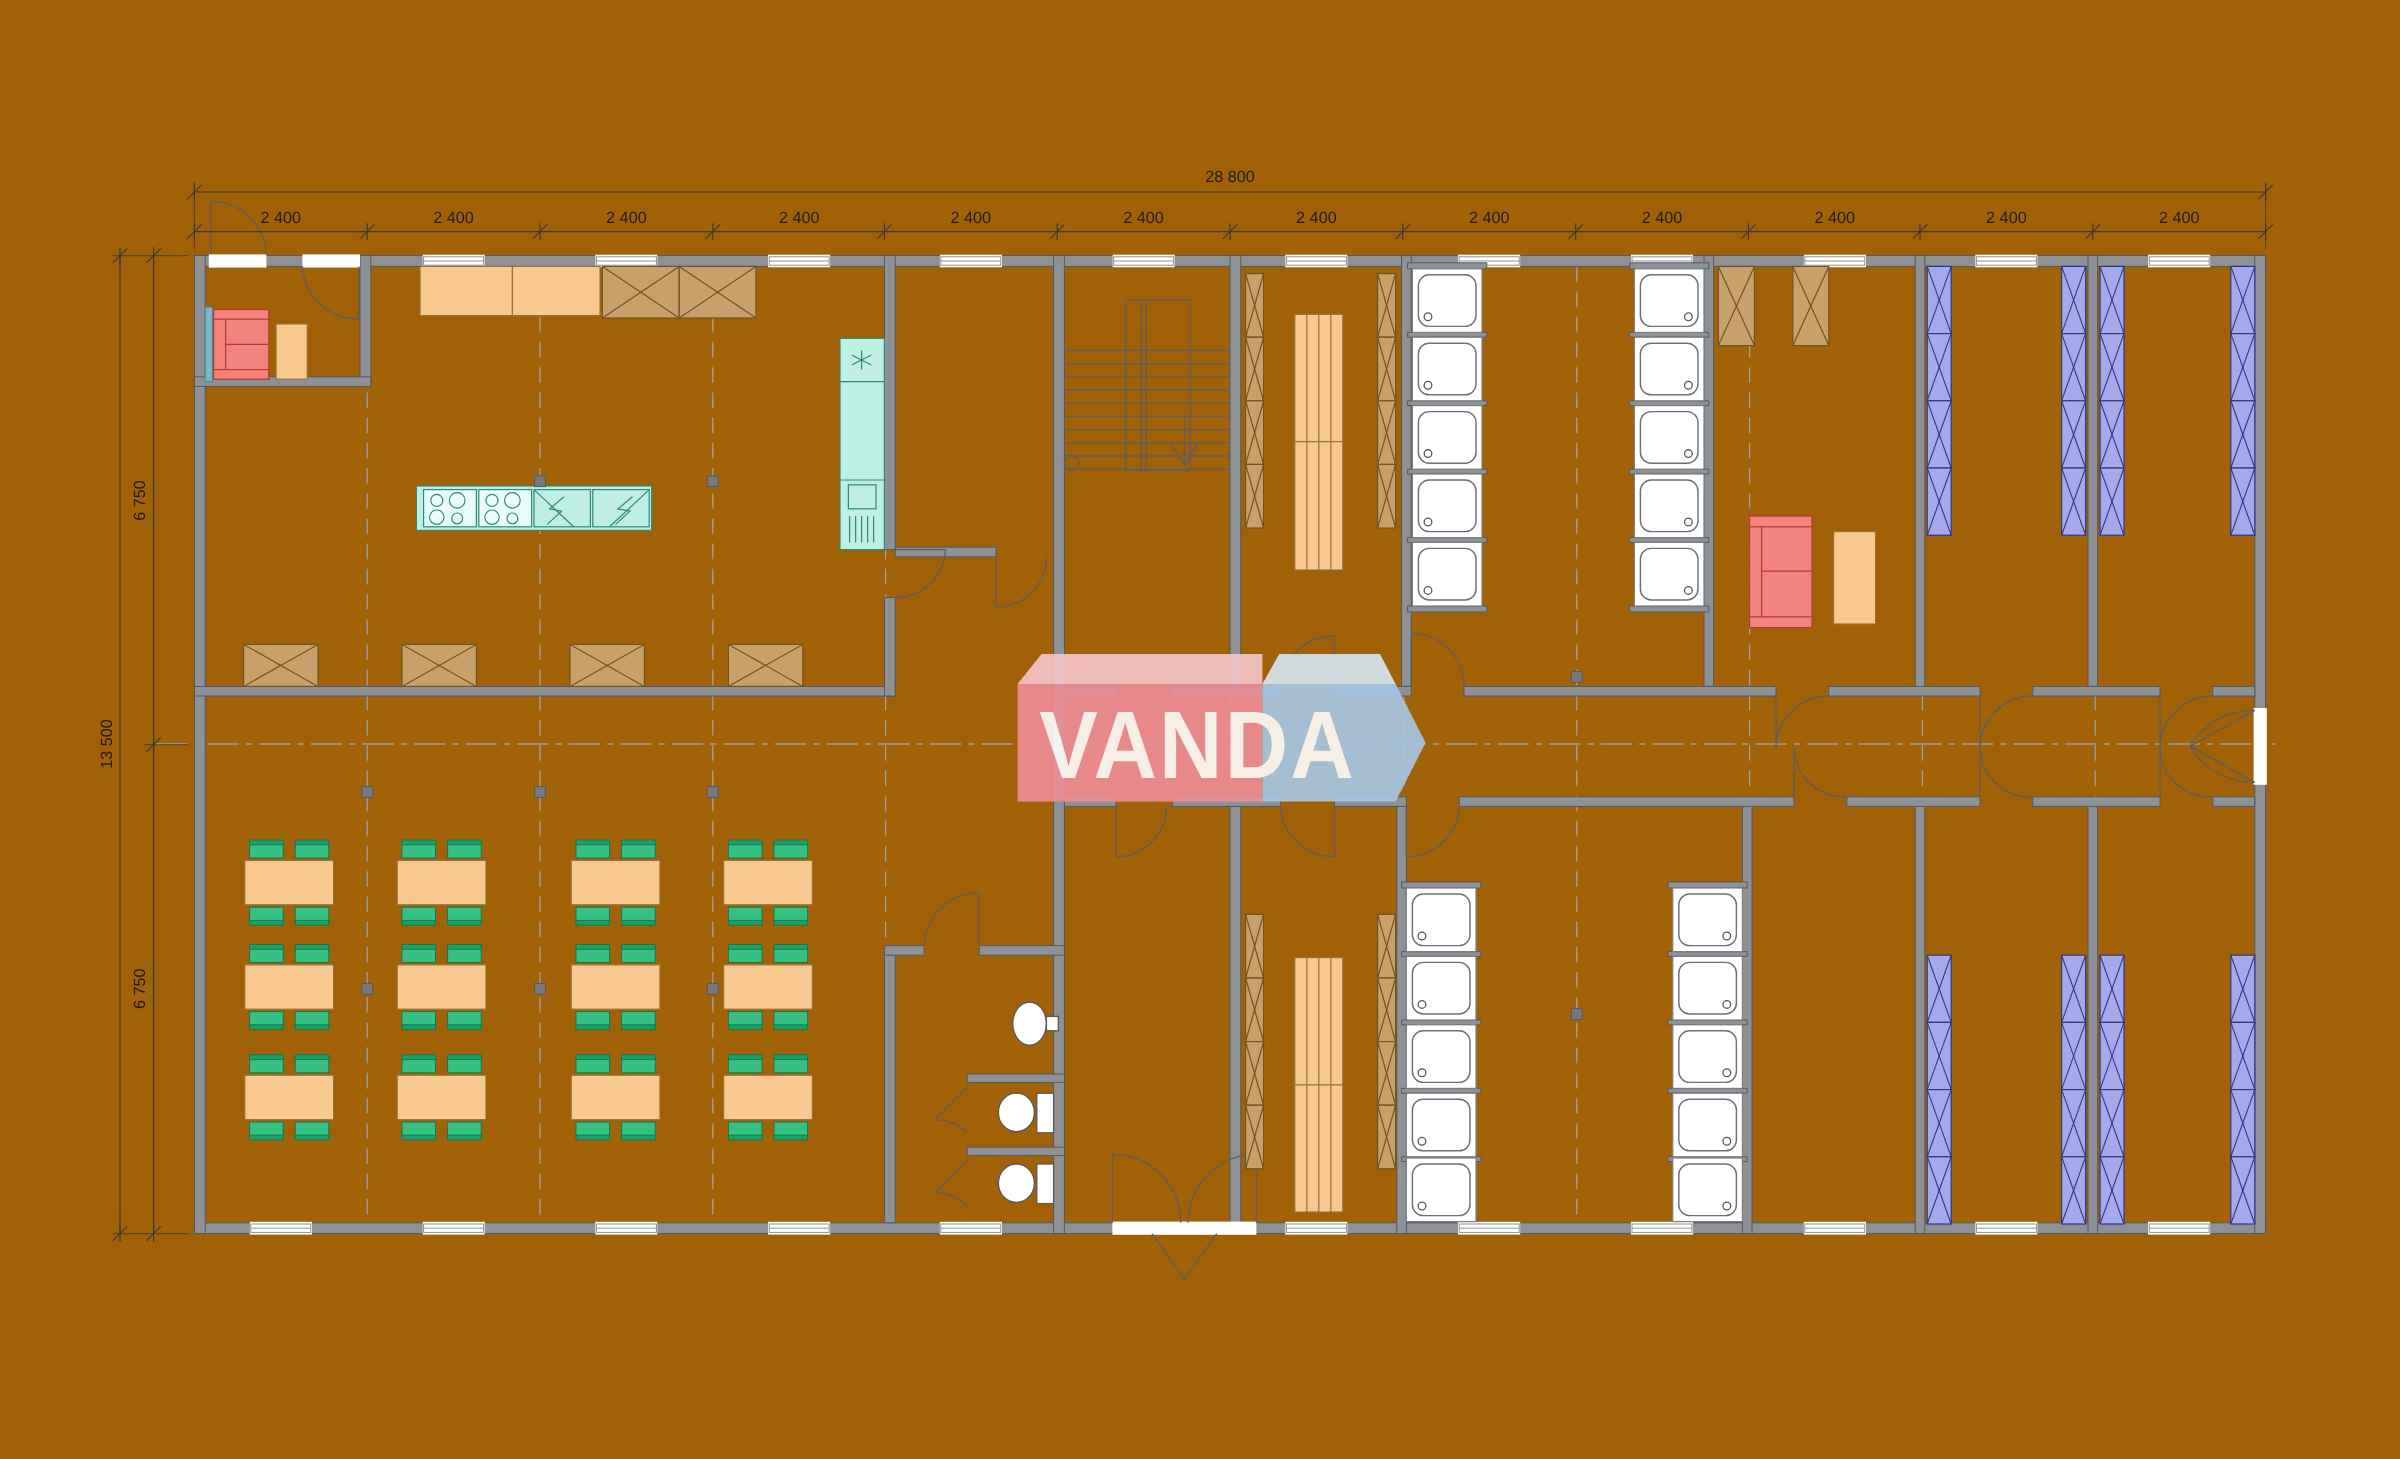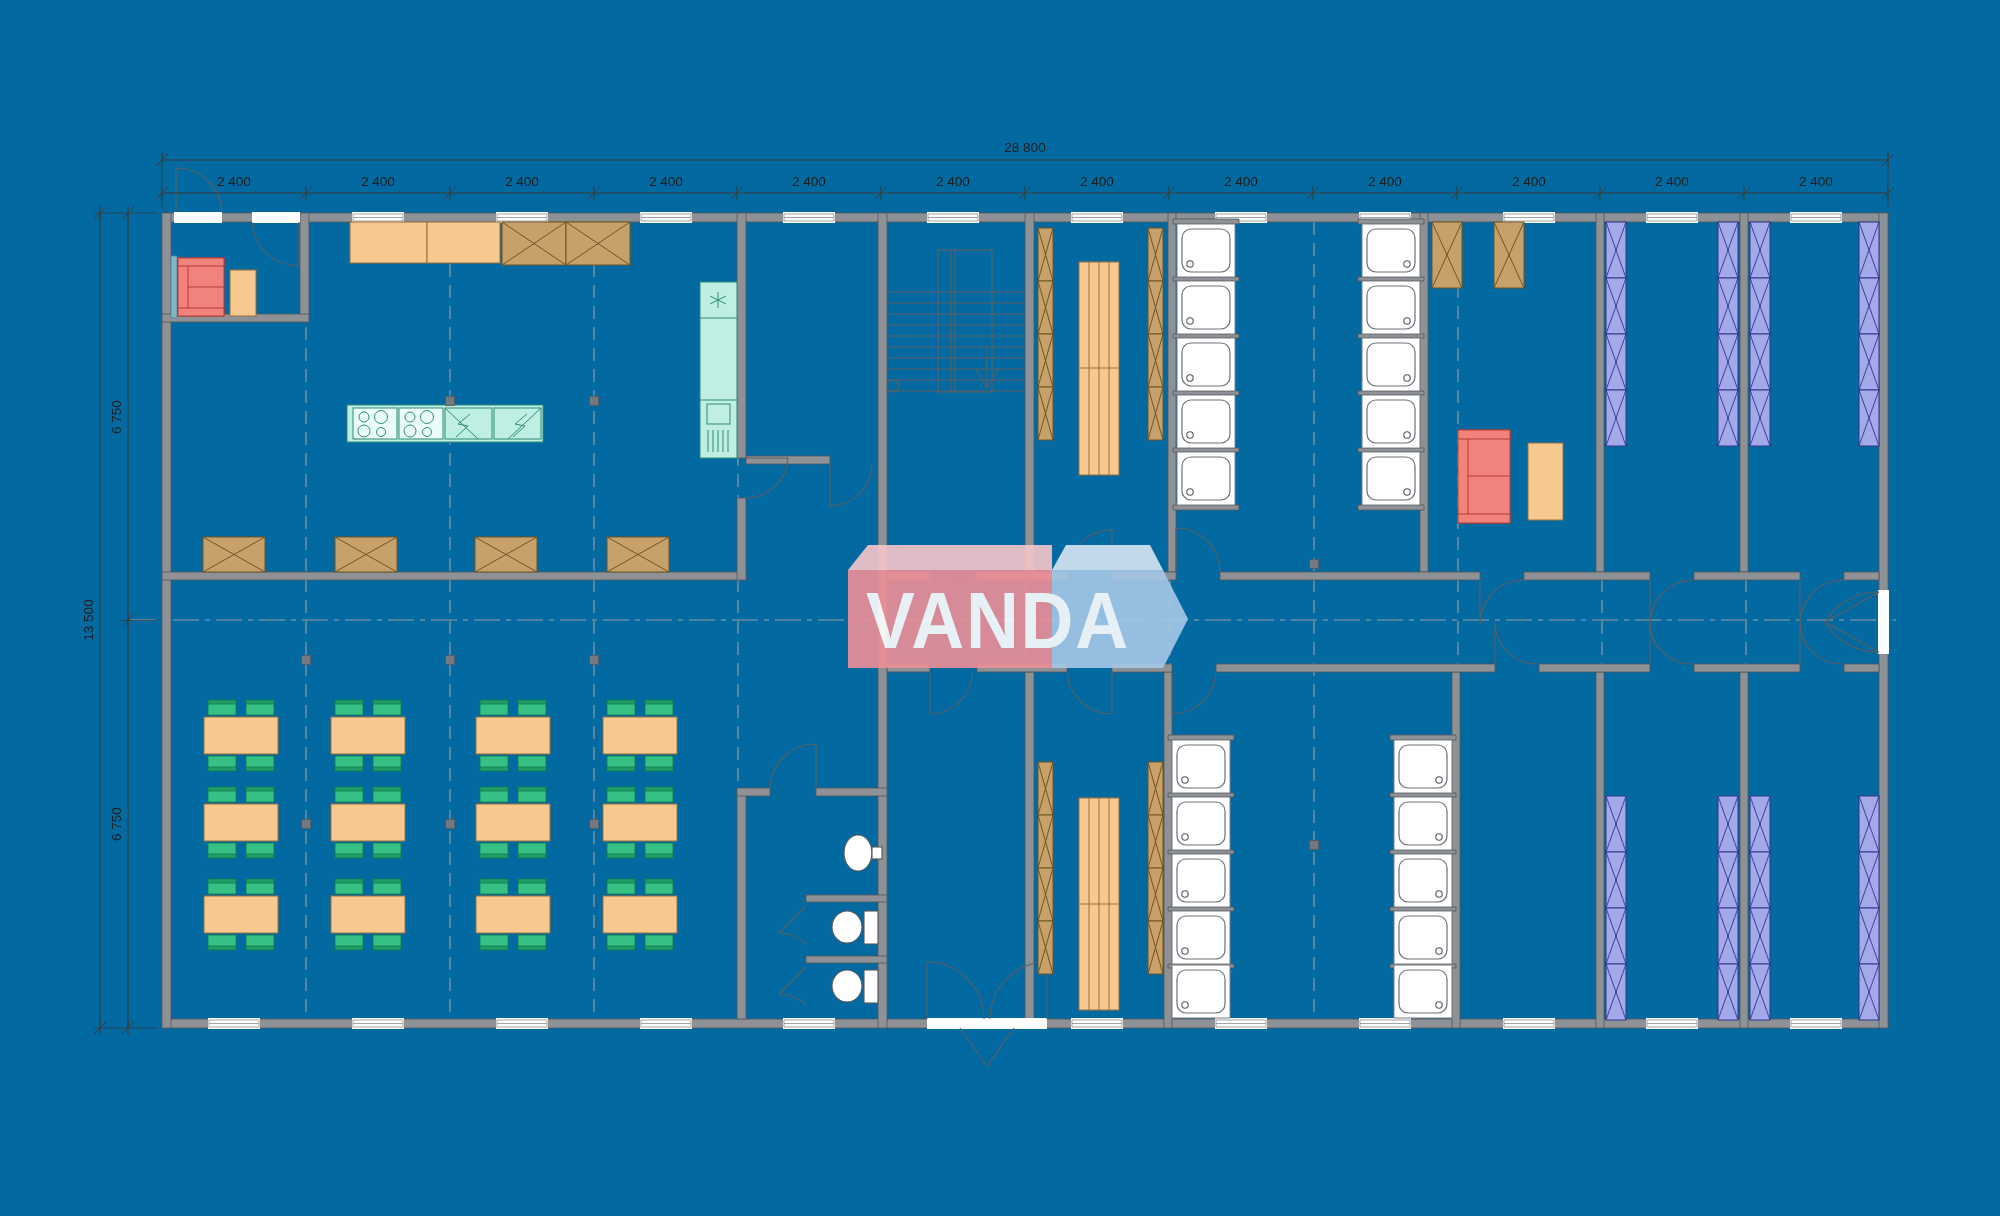--- a/index.html
+++ b/index.html
@@ -1,16 +1,16 @@
 <!DOCTYPE html>
 <html><head>
 <meta charset="utf-8">
 <style>
   html,body{margin:0;padding:0;background:#fff;}
-  #stage{position:relative;width:2000px;height:1216px;background:#0369a1;font-family:"Liberation Sans",sans-serif;}
+  #stage{position:relative;width:2000px;height:1216px;background:#a16207;font-family:"Liberation Sans",sans-serif;}
   svg{position:absolute;left:0;top:0;}
   .wall{fill:#8e9296;stroke:#53575b;stroke-width:.8;}
   .thin{stroke:#5b6065;stroke-width:1.1;fill:none;}
   .grid{stroke:#9ba0a5;stroke-width:1.1;stroke-dasharray:13 8;fill:none;}
   .cl{stroke:#9ba0a5;stroke-width:1.1;stroke-dasharray:26 6 5 6;fill:none;}
   .dim{stroke:#3a3a3a;stroke-width:1;fill:none;}
   .dimtxt{font-size:13.5px;fill:#1e1e1e;}
   .tan{fill:#c7a169;stroke:#6f5426;stroke-width:1;}
   .xl{stroke:#6f5426;stroke-width:1;}
   .org{fill:#f8c98e;stroke:#99713c;stroke-width:1;}

